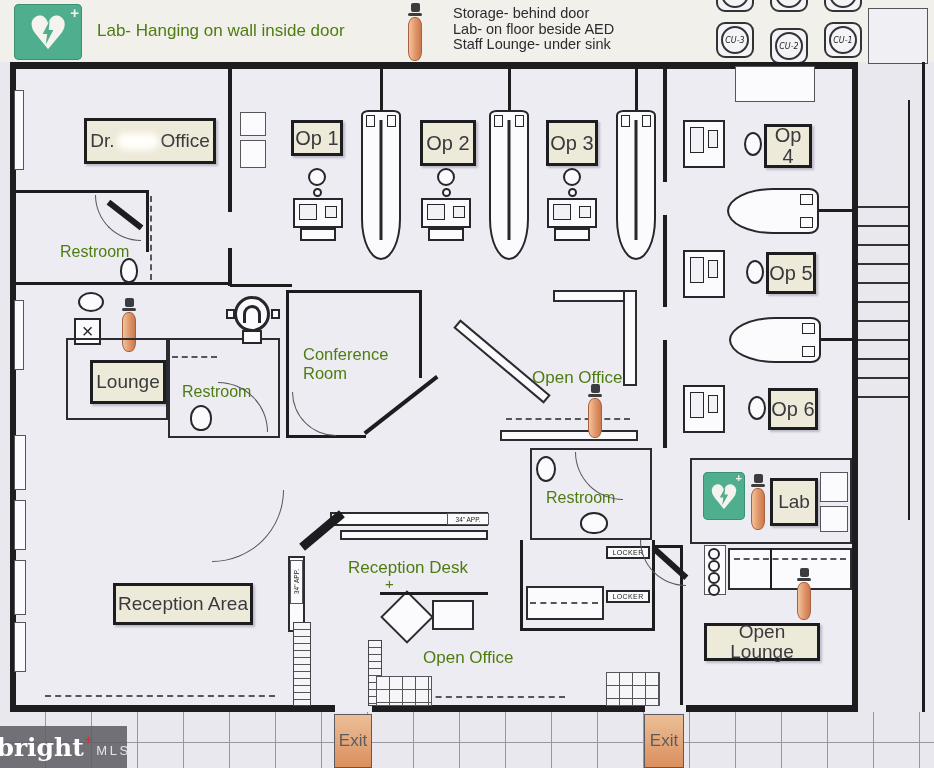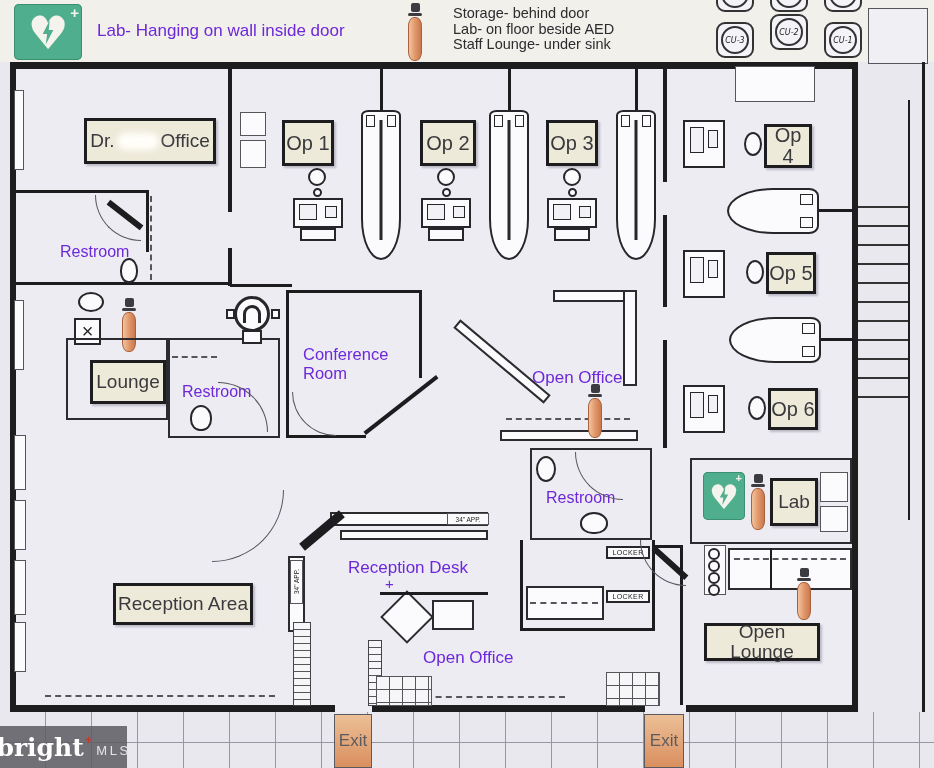--- a/index.html
+++ b/index.html
@@ -13,21 +13,21 @@
   .ol{position:absolute;border:2px solid #2b2b30;background:#fbfbfd;}
   .thin{position:absolute;border:1px solid #55555c;background:#fbfbfd;}
   .dash{position:absolute;border-top:2px dashed #55555c;}
   .vdash{position:absolute;border-left:2px dashed #55555c;}
   .hatch{position:absolute;border:1px solid #44444a;background:
      repeating-linear-gradient(to bottom,#f6f6f9 0 6px,#55555c 6px 7px);}
   .grid{position:absolute;border:1px solid #55555c;background-color:#f6f6f9;background-image:
      repeating-linear-gradient(to right,transparent 0 12px,#55555c 12px 13px),
      repeating-linear-gradient(to bottom,transparent 0 12px,#55555c 12px 13px);}
   .arc{position:absolute;}
-  .txt{position:absolute;white-space:nowrap;color:#6d28d9;}
+  .txt{position:absolute;white-space:nowrap;color:#4d7c0f;}
   
   .rbox{position:absolute;background:#eeeada;border:3px solid #1d1d20;display:flex;
         align-items:center;justify-content:center;font-size:20px;color:#3a3a3e;
         box-shadow:2px 2px 2px rgba(40,40,60,.25);text-align:center;line-height:1.05;}
   
   .aed{position:absolute;background:#4fae8d;border-radius:5px;box-shadow:0 0 0 1px #3c8f73 inset;}
   .aed .heart{position:absolute;left:50%;top:54%;transform:translate(-50%,-52%);
         color:#f4f3ee;font-size:46px;line-height:1;font-family:"DejaVu Sans",sans-serif;}
   .aed .bolt{position:absolute;left:50%;top:50%;width:14px;height:24px;
         transform:translate(-50%,-48%);background:#4fae8d;
@@ -130,21 +130,21 @@
       </div>
     <div class="cu" style="left:770px;top:-24px;">
         <i class="circ"></i>
       </div>
     <div class="cu" style="left:824px;top:-24px;">
         <i class="circ"></i>
       </div>
     <div class="cu" style="left:716px;top:22px;">
       <i class="circ">CU-3</i>
       </div>
-    <div class="cu" style="left:770px;top:14px;">
+    <div class="cu" style="left:770px;top:28px;">
       <i class="circ">CU-2</i>
       </div>
     <div class="cu" style="left:824px;top:22px;">
       <i class="circ">CU-1</i>
       </div>
     <div class="thin" style="left:868px;top:8px;width:60px;height:56px;background:#f0eff4;"></div>
   </div>
 
   <div class="paper"></div>
 
@@ -209,21 +209,21 @@
     <i class="l"></i>
       <i class="r"></i>
       <span class="pole" style="top:8px;height:120px;"></span>
     </div>
   <div class="chairv" style="left:616px;top:110px;">
     <i class="l"></i>
       <i class="r"></i>
       <span class="pole" style="top:8px;height:120px;"></span>
     </div>
 
-  <div class="rbox" style="left:282px;top:120px;width:52px;height:46px;">Op 1</div>
+  <div class="rbox" style="left:291px;top:120px;width:52px;height:36px;">Op 1</div>
   <div class="rbox" style="left:420px;top:120px;width:56px;height:46px;">Op 2</div>
   <div class="rbox" style="left:546px;top:120px;width:52px;height:46px;">Op 3</div>
 
   <div class="stool" style="left:308px;top:168px;width:18px;height:18px;"></div>
   <div class="stool" style="left:313px;top:188px;width:9px;height:9px;"></div>
   <div class="stool" style="left:437px;top:168px;width:18px;height:18px;"></div>
   <div class="stool" style="left:442px;top:188px;width:9px;height:9px;"></div>
   <div class="stool" style="left:563px;top:168px;width:18px;height:18px;"></div>
   <div class="stool" style="left:568px;top:188px;width:9px;height:9px;"></div>
 

